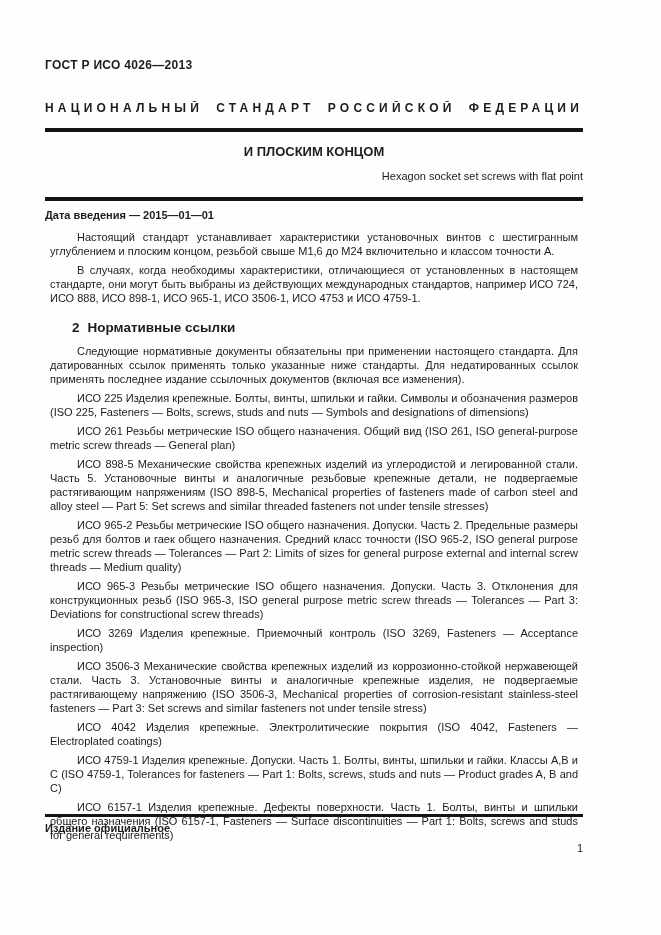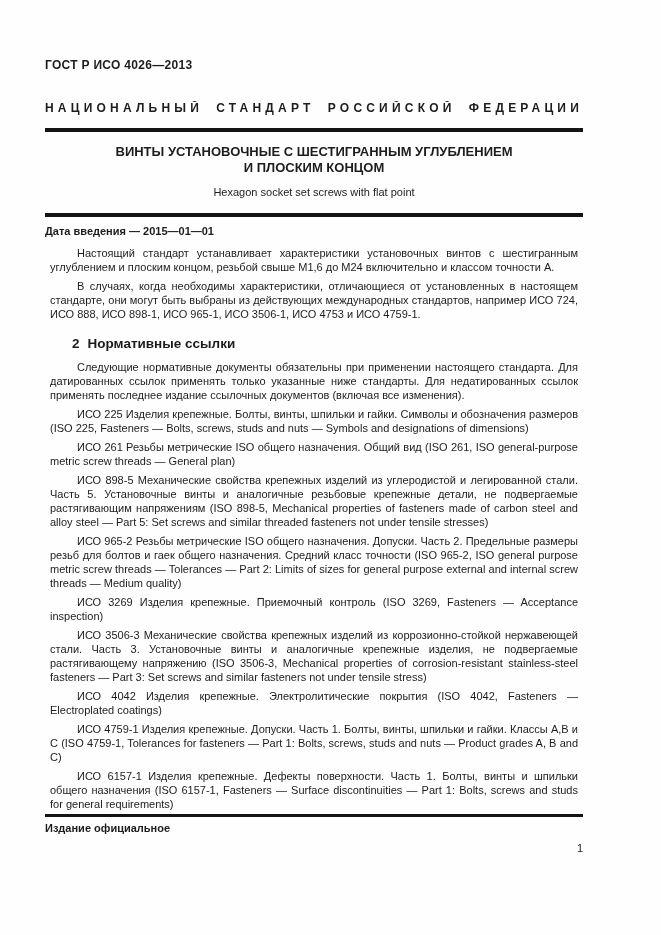--- a/index.html
+++ b/index.html
@@ -48,21 +48,21 @@
   }
   .title-ru {
     margin-top: 12px;
     text-align: center;
     font-size: 13px;
     font-weight: bold;
     line-height: 16px;
   }
   .title-en {
     margin-top: 9px;
-    text-align: center;
+    text-align: right;
     font-size: 11px;
     line-height: 14px;
   }
   .date-line {
     margin-top: 8px;
     text-align: left;
     font-size: 11px;
     font-weight: bold;
   }
   .section-heading {
@@ -119,21 +119,20 @@
 <div class="page">
   <div class="doc">
 
     <div class="doc-code">ГОСТ Р ИСО 4026—2013</div>
 
     <div class="fed-standard">НАЦИОНАЛЬНЫЙ СТАНДАРТ РОССИЙСКОЙ ФЕДЕРАЦИИ</div>
 
     <div class="rule-thick"></div>
 
     <div class="title-ru">
-      <div>ВИНТЫ УСТАНОВОЧНЫЕ С ШЕСТИГРАННЫМ УГЛУБЛЕНИЕМ</div>
       <div>И ПЛОСКИМ КОНЦОМ</div>
     </div>
 
     <div class="title-en">Hexagon socket set screws with flat point</div>
 
     <div class="rule-thick second"></div>
 
     <div class="date-line">Дата введения — 2015—01—01</div>
 
 
@@ -143,20 +142,21 @@
     </div>
 
     <h2 class="section-heading second"><span class="sec-num">2</span><span>Нормативные ссылки</span></h2>
 
     <div class="body-text first-block">
       <p>Следующие нормативные документы обязательны при применении настоящего стандарта. Для датированных ссылок применять только указанные ниже стандарты. Для недатированных ссылок применять последнее издание ссылочных документов (включая все изменения).</p>
       <p>ИСО 225 Изделия крепежные. Болты, винты, шпильки и гайки. Символы и обозначения размеров (ISO 225, Fasteners — Bolts, screws, studs and nuts — Symbols and designations of dimensions)</p>
       <p>ИСО 261 Резьбы метрические ISO общего назначения. Общий вид (ISO 261, ISO general-purpose metric screw threads — General plan)</p>
       <p>ИСО 898-5 Механические свойства крепежных изделий из углеродистой и легированной стали. Часть 5. Установочные винты и аналогичные резьбовые крепежные детали, не подвергаемые растягивающим напряжениям (ISO 898-5, Mechanical properties of fasteners made of carbon steel and alloy steel — Part 5: Set screws and similar threaded fasteners not under tensile stresses)</p>
       <p>ИСО 965-2 Резьбы метрические ISO общего назначения. Допуски. Часть 2. Предельные размеры резьб для болтов и гаек общего назначения. Средний класс точности (ISO 965-2, ISO general purpose metric screw threads — Tolerances — Part 2: Limits of sizes for general purpose external and internal screw threads — Medium quality)</p>
+      <p>ИСО 965-3 Резьбы метрические ISO общего назначения. Допуски. Часть 3. Отклонения для конструкционных резьб (ISO 965-3, ISO general purpose metric screw threads — Tolerances — Part 3: Deviations for constructional screw threads)</p>
       <p>ИСО 3269 Изделия крепежные. Приемочный контроль (ISO 3269, Fasteners — Acceptance inspection)</p>
       <p>ИСО 3506-3 Механические свойства крепежных изделий из коррозионно-стойкой нержавеющей стали. Часть 3. Установочные винты и аналогичные крепежные изделия, не подвергаемые растягивающему напряжению (ISO 3506-3, Mechanical properties of corrosion-resistant stainless-steel fasteners — Part 3: Set screws and similar fasteners not under tensile stress)</p>
       <p>ИСО 4042 Изделия крепежные. Электролитические покрытия (ISO 4042, Fasteners — Electroplated coatings)</p>
       <p>ИСО 4759-1 Изделия крепежные. Допуски. Часть 1. Болты, винты, шпильки и гайки. Классы А,В и С (ISO 4759-1, Tolerances for fasteners — Part 1: Bolts, screws, studs and nuts — Product grades A, B and C)</p>
       <p>ИСО 6157-1 Изделия крепежные. Дефекты поверхности. Часть 1. Болты, винты и шпильки общего назначения (ISO 6157-1, Fasteners — Surface discontinuities — Part 1: Bolts, screws and studs for general requirements)</p>
     </div>
 
   </div>
 
   <div class="footer-rule"></div>

